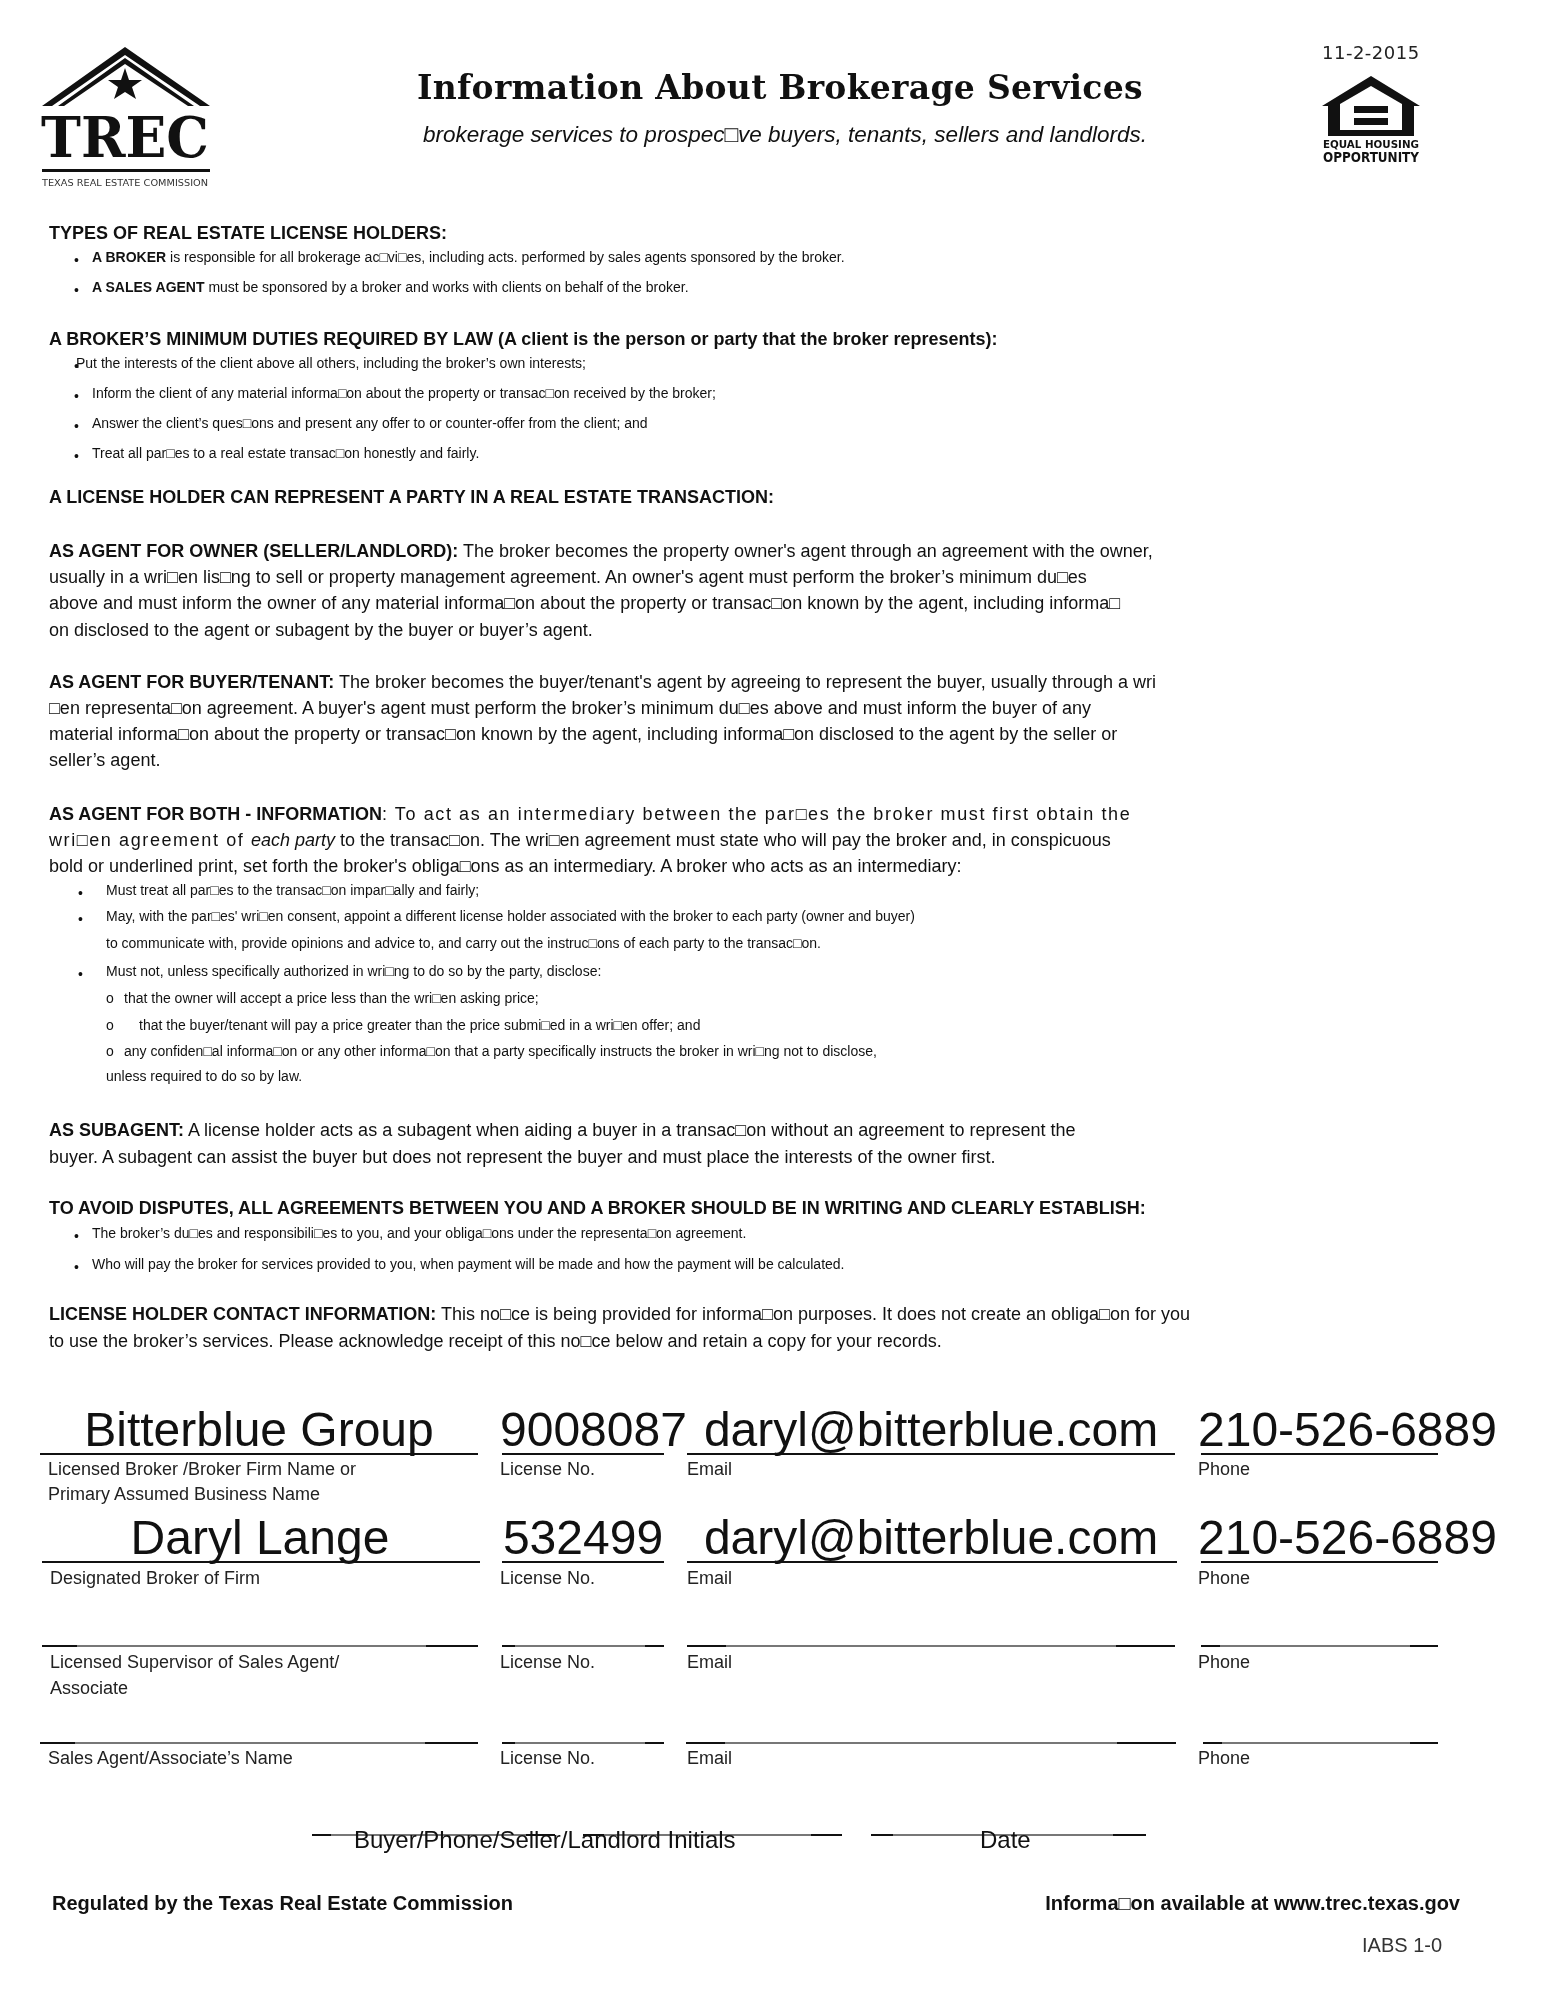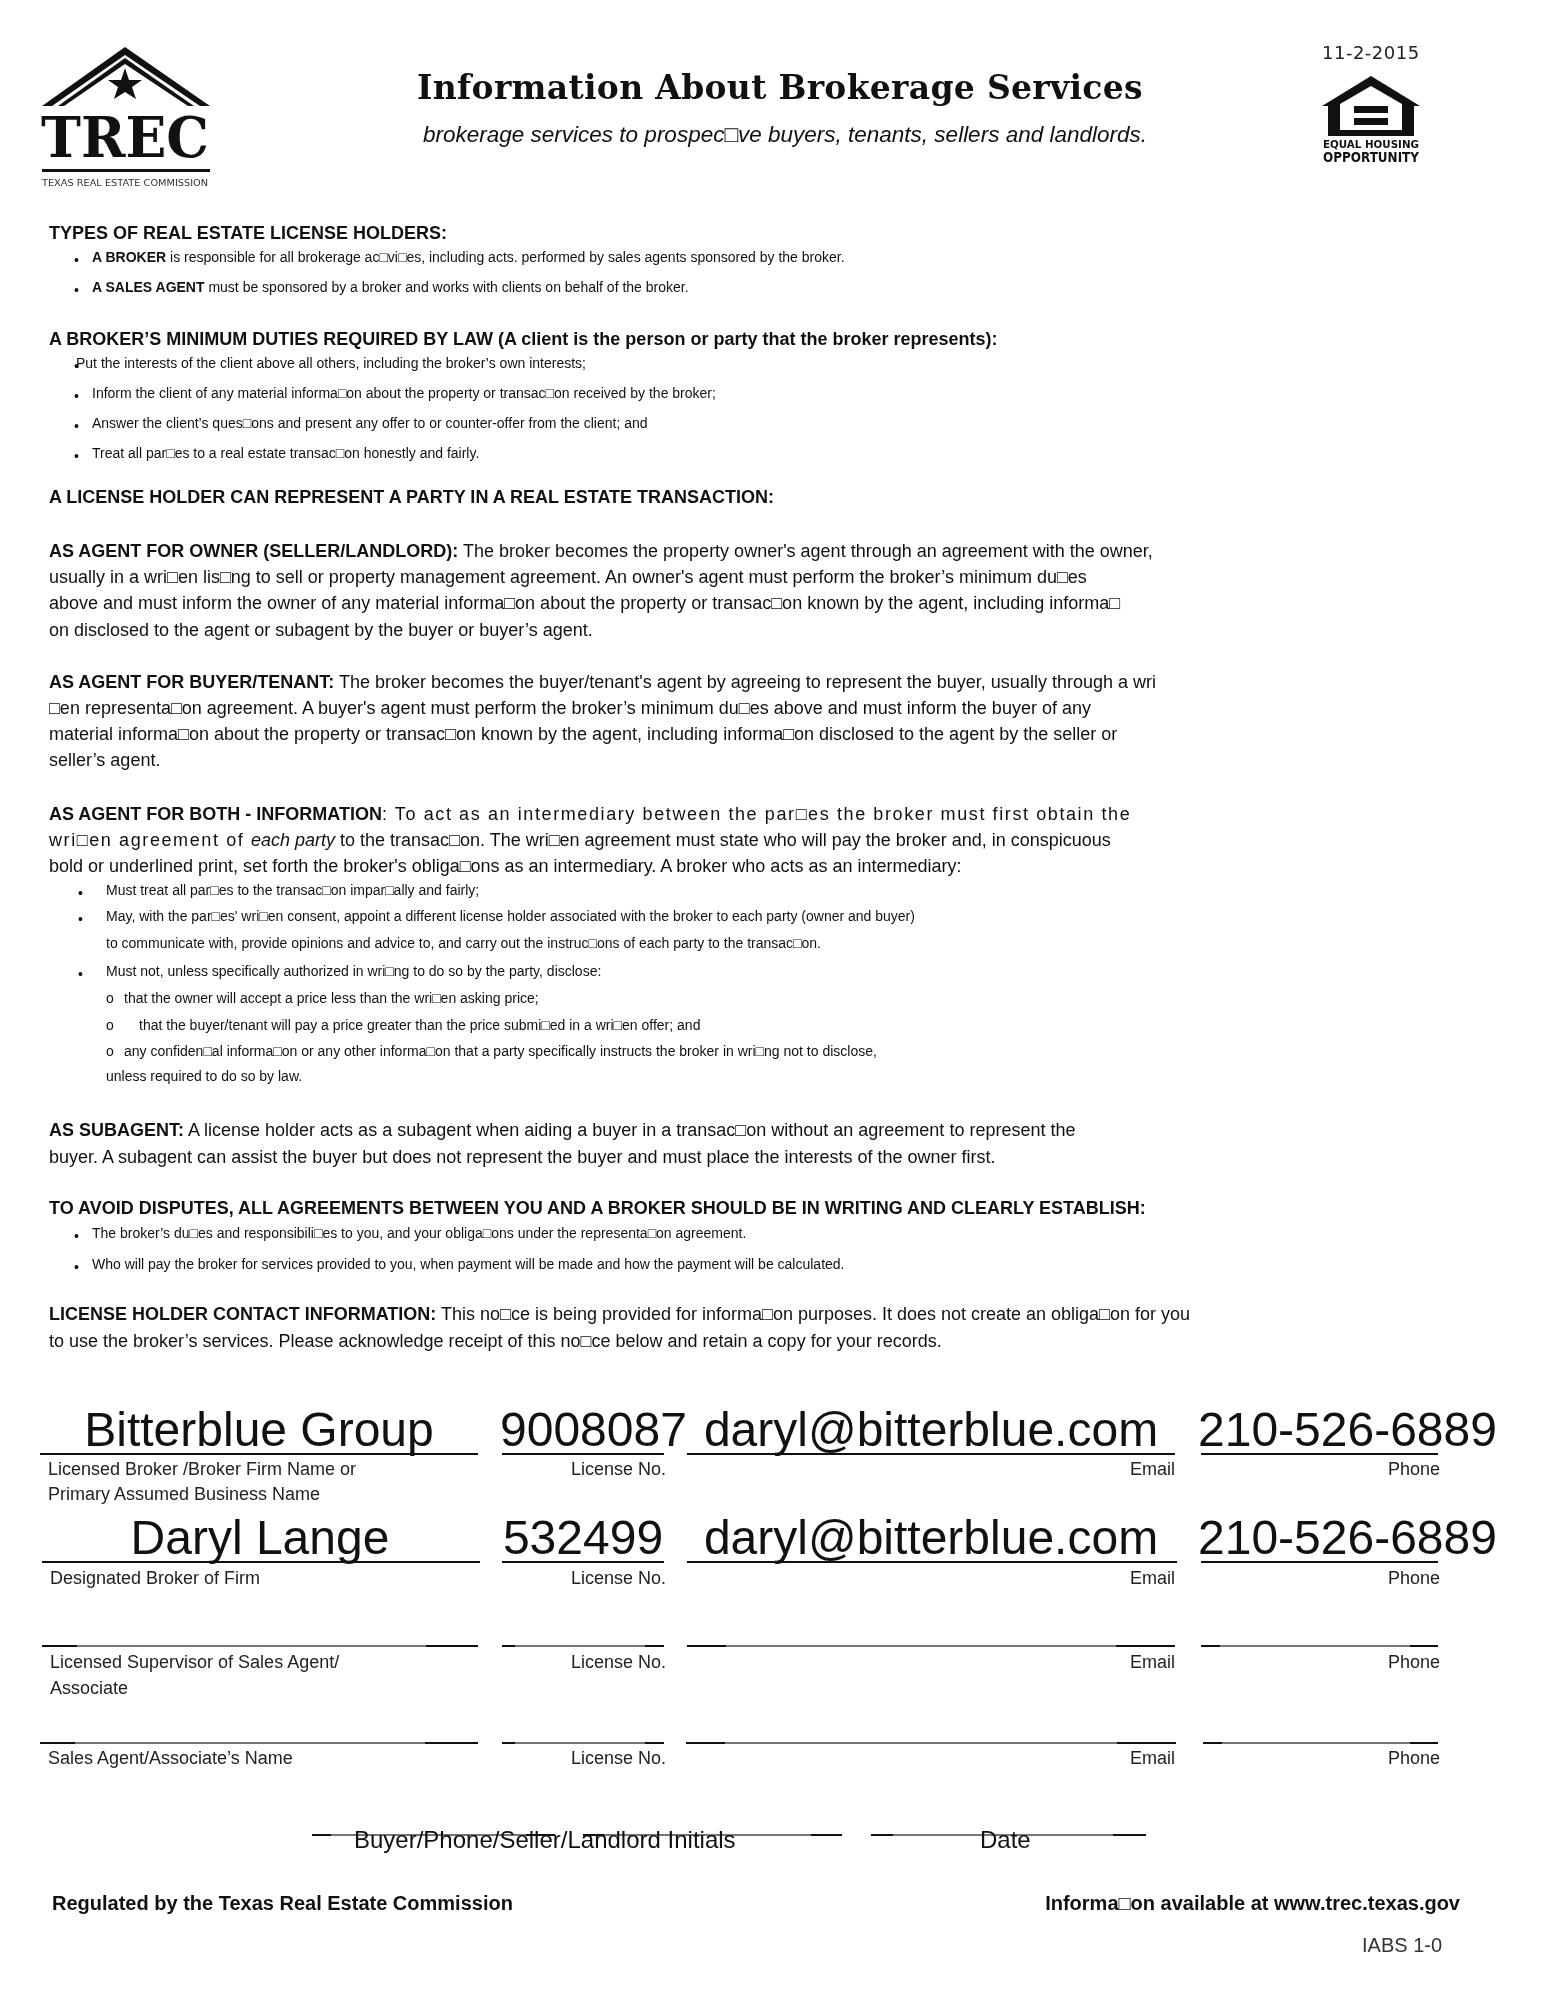--- a/index.html
+++ b/index.html
@@ -21,21 +21,21 @@
   .bul { position: absolute; font-size: 14px; white-space: nowrap; color: #111; }
   .dot { position: absolute; font-size: 14px; color: #111; }
   .b { font-weight: bold; }
   .i { font-style: italic; }
 
   
   .fval { position: absolute; font-size: 48px; text-align: center; color: #111; white-space: nowrap; }
   .uline { position: absolute; height: 2px; background: #111; }
   .uline.grey { background: linear-gradient(90deg, #111 0 8%, #777 8% 88%, #111 88% 100%); }
   .flabel { position: absolute; font-size: 18px; color: #222; white-space: nowrap; }
-  .flabel.c { text-align: right; }
+  .flabel.c { text-align: left; }
   .initials-label { position: absolute; font-size: 24px; color: #111; white-space: nowrap; }
   .footer { position: absolute; font-size: 20px; font-weight: bold; color: #111; white-space: nowrap; }
   #iabs { position: absolute; left: 1362px; top: 1934px; font-size: 20px; color: #333; }
 </style>
 </head>
 <body>
 
 <svg id="logo-trec" class="abs" viewBox="0 0 180 150">
   <g>
     <polygon points="89,3 6,62 16,62 89,11 164,62 174,62" fill="#111"></polygon>

